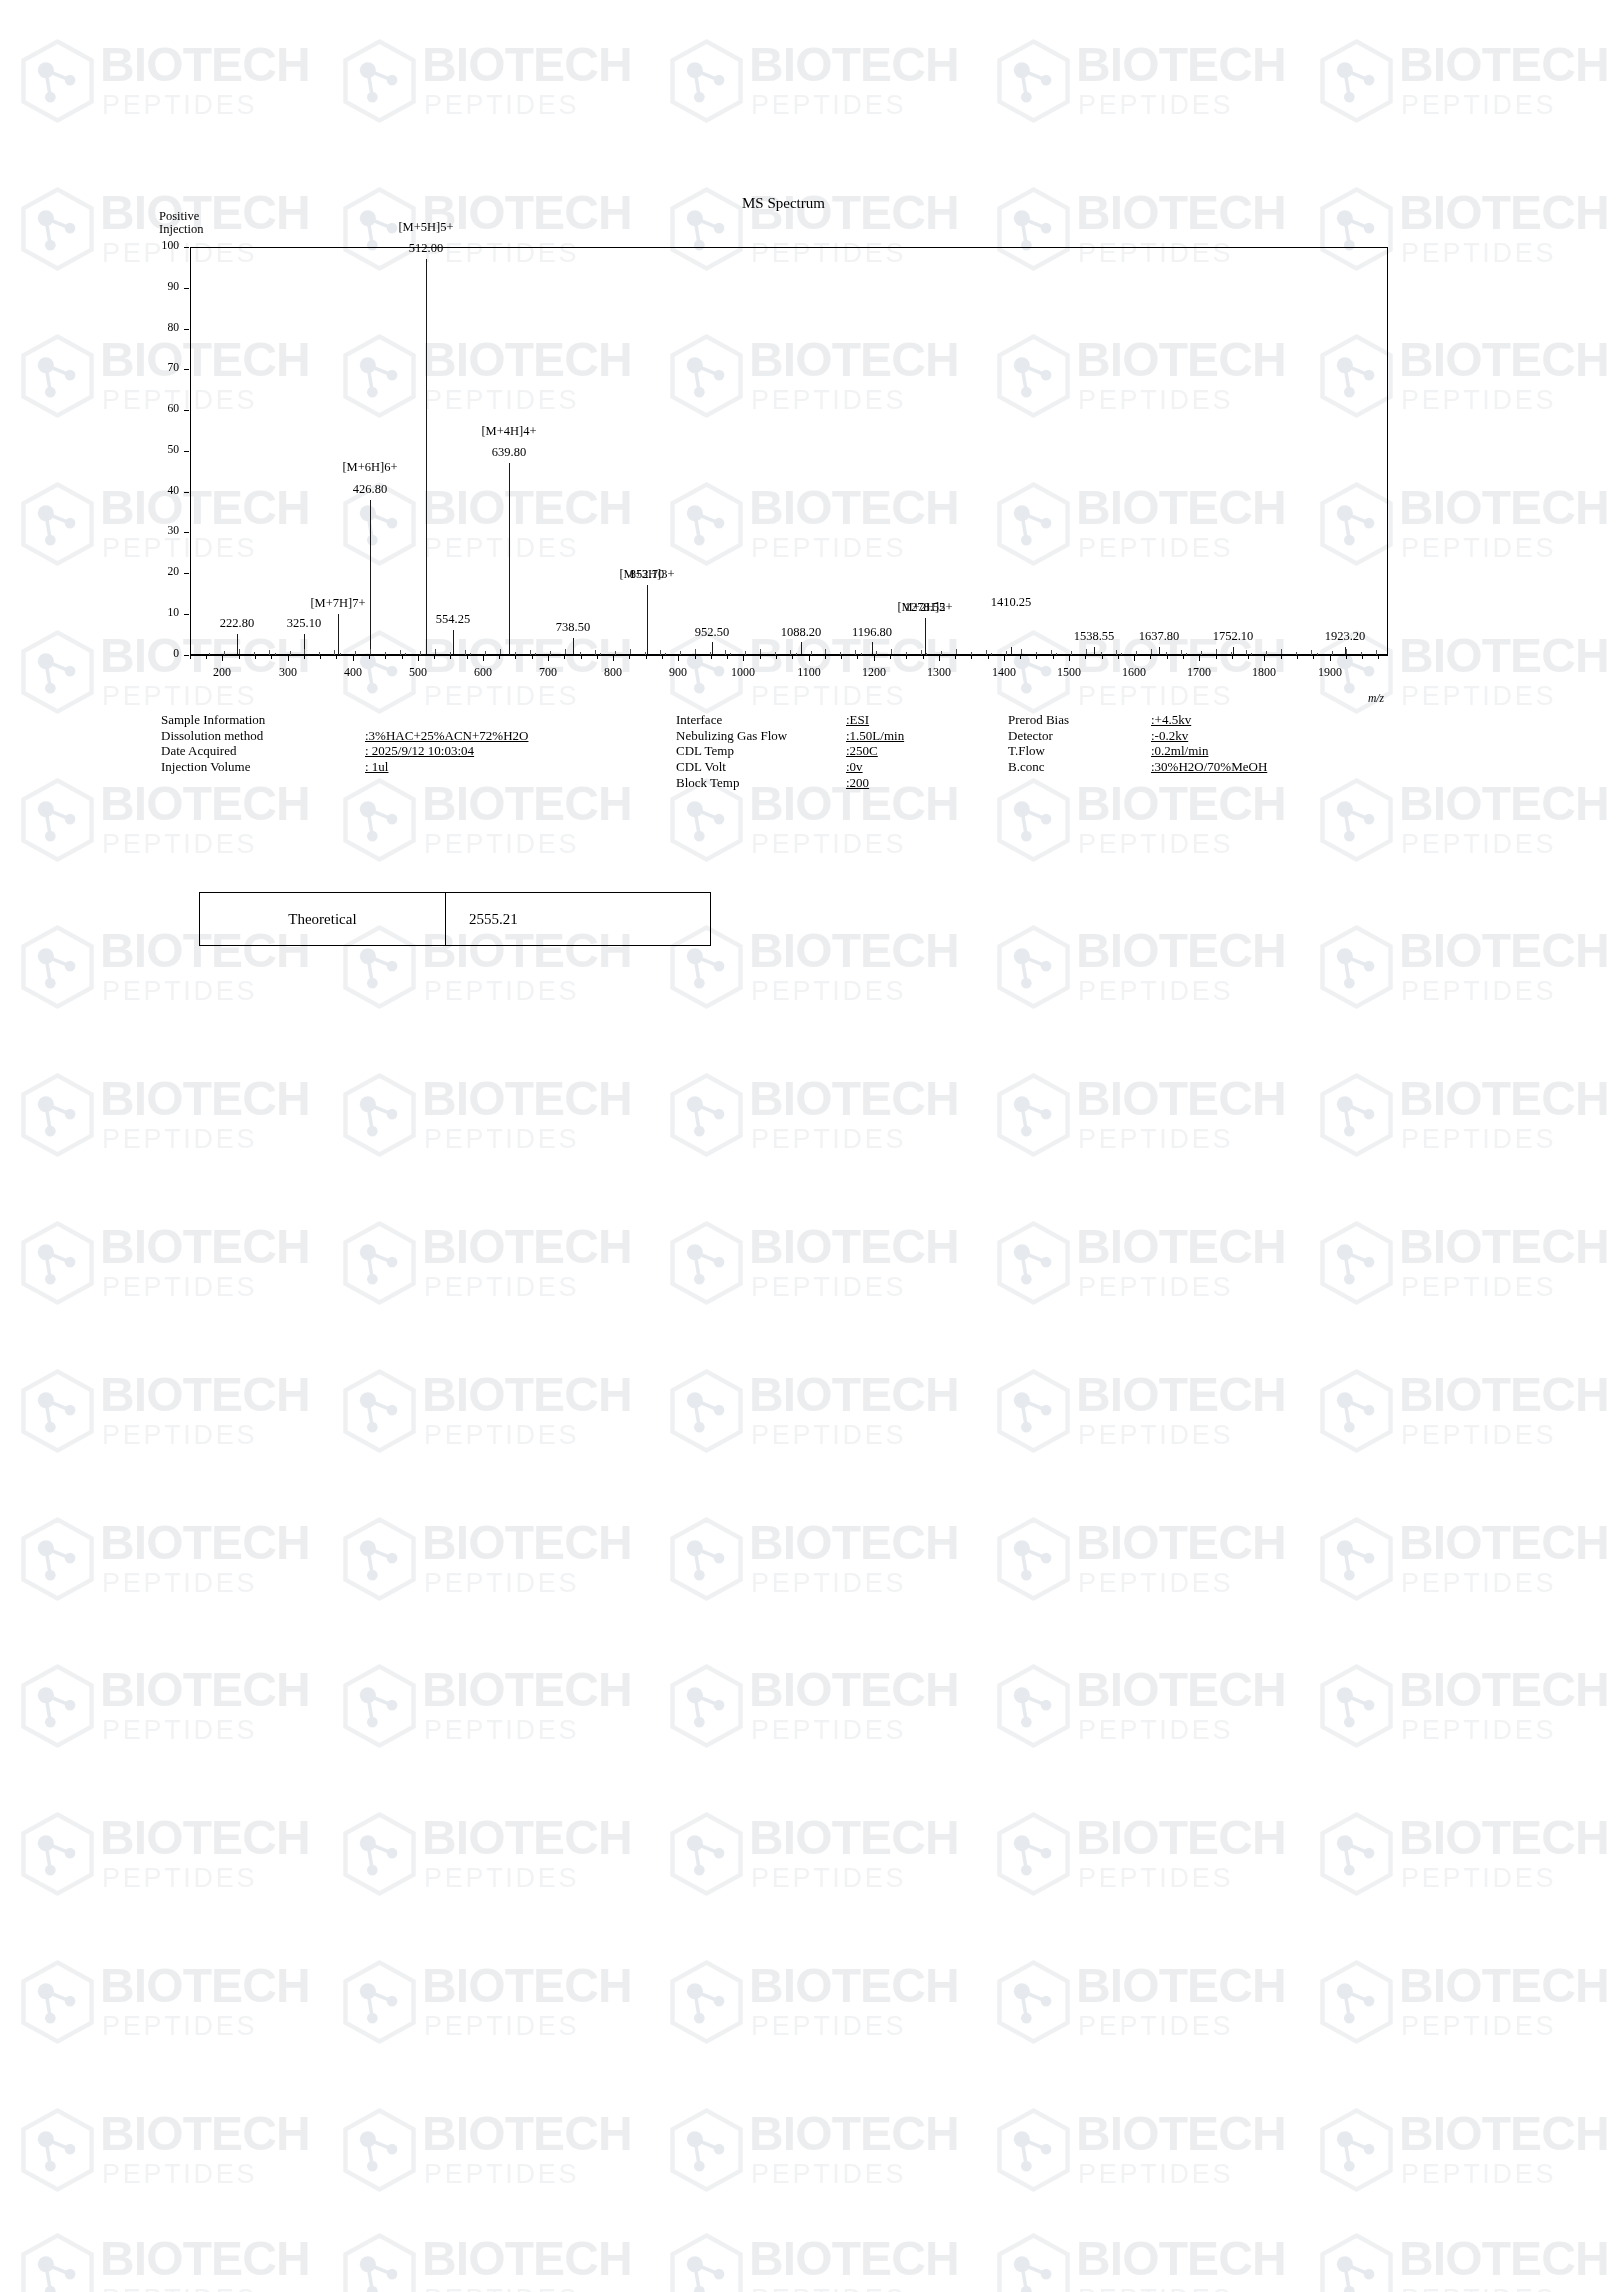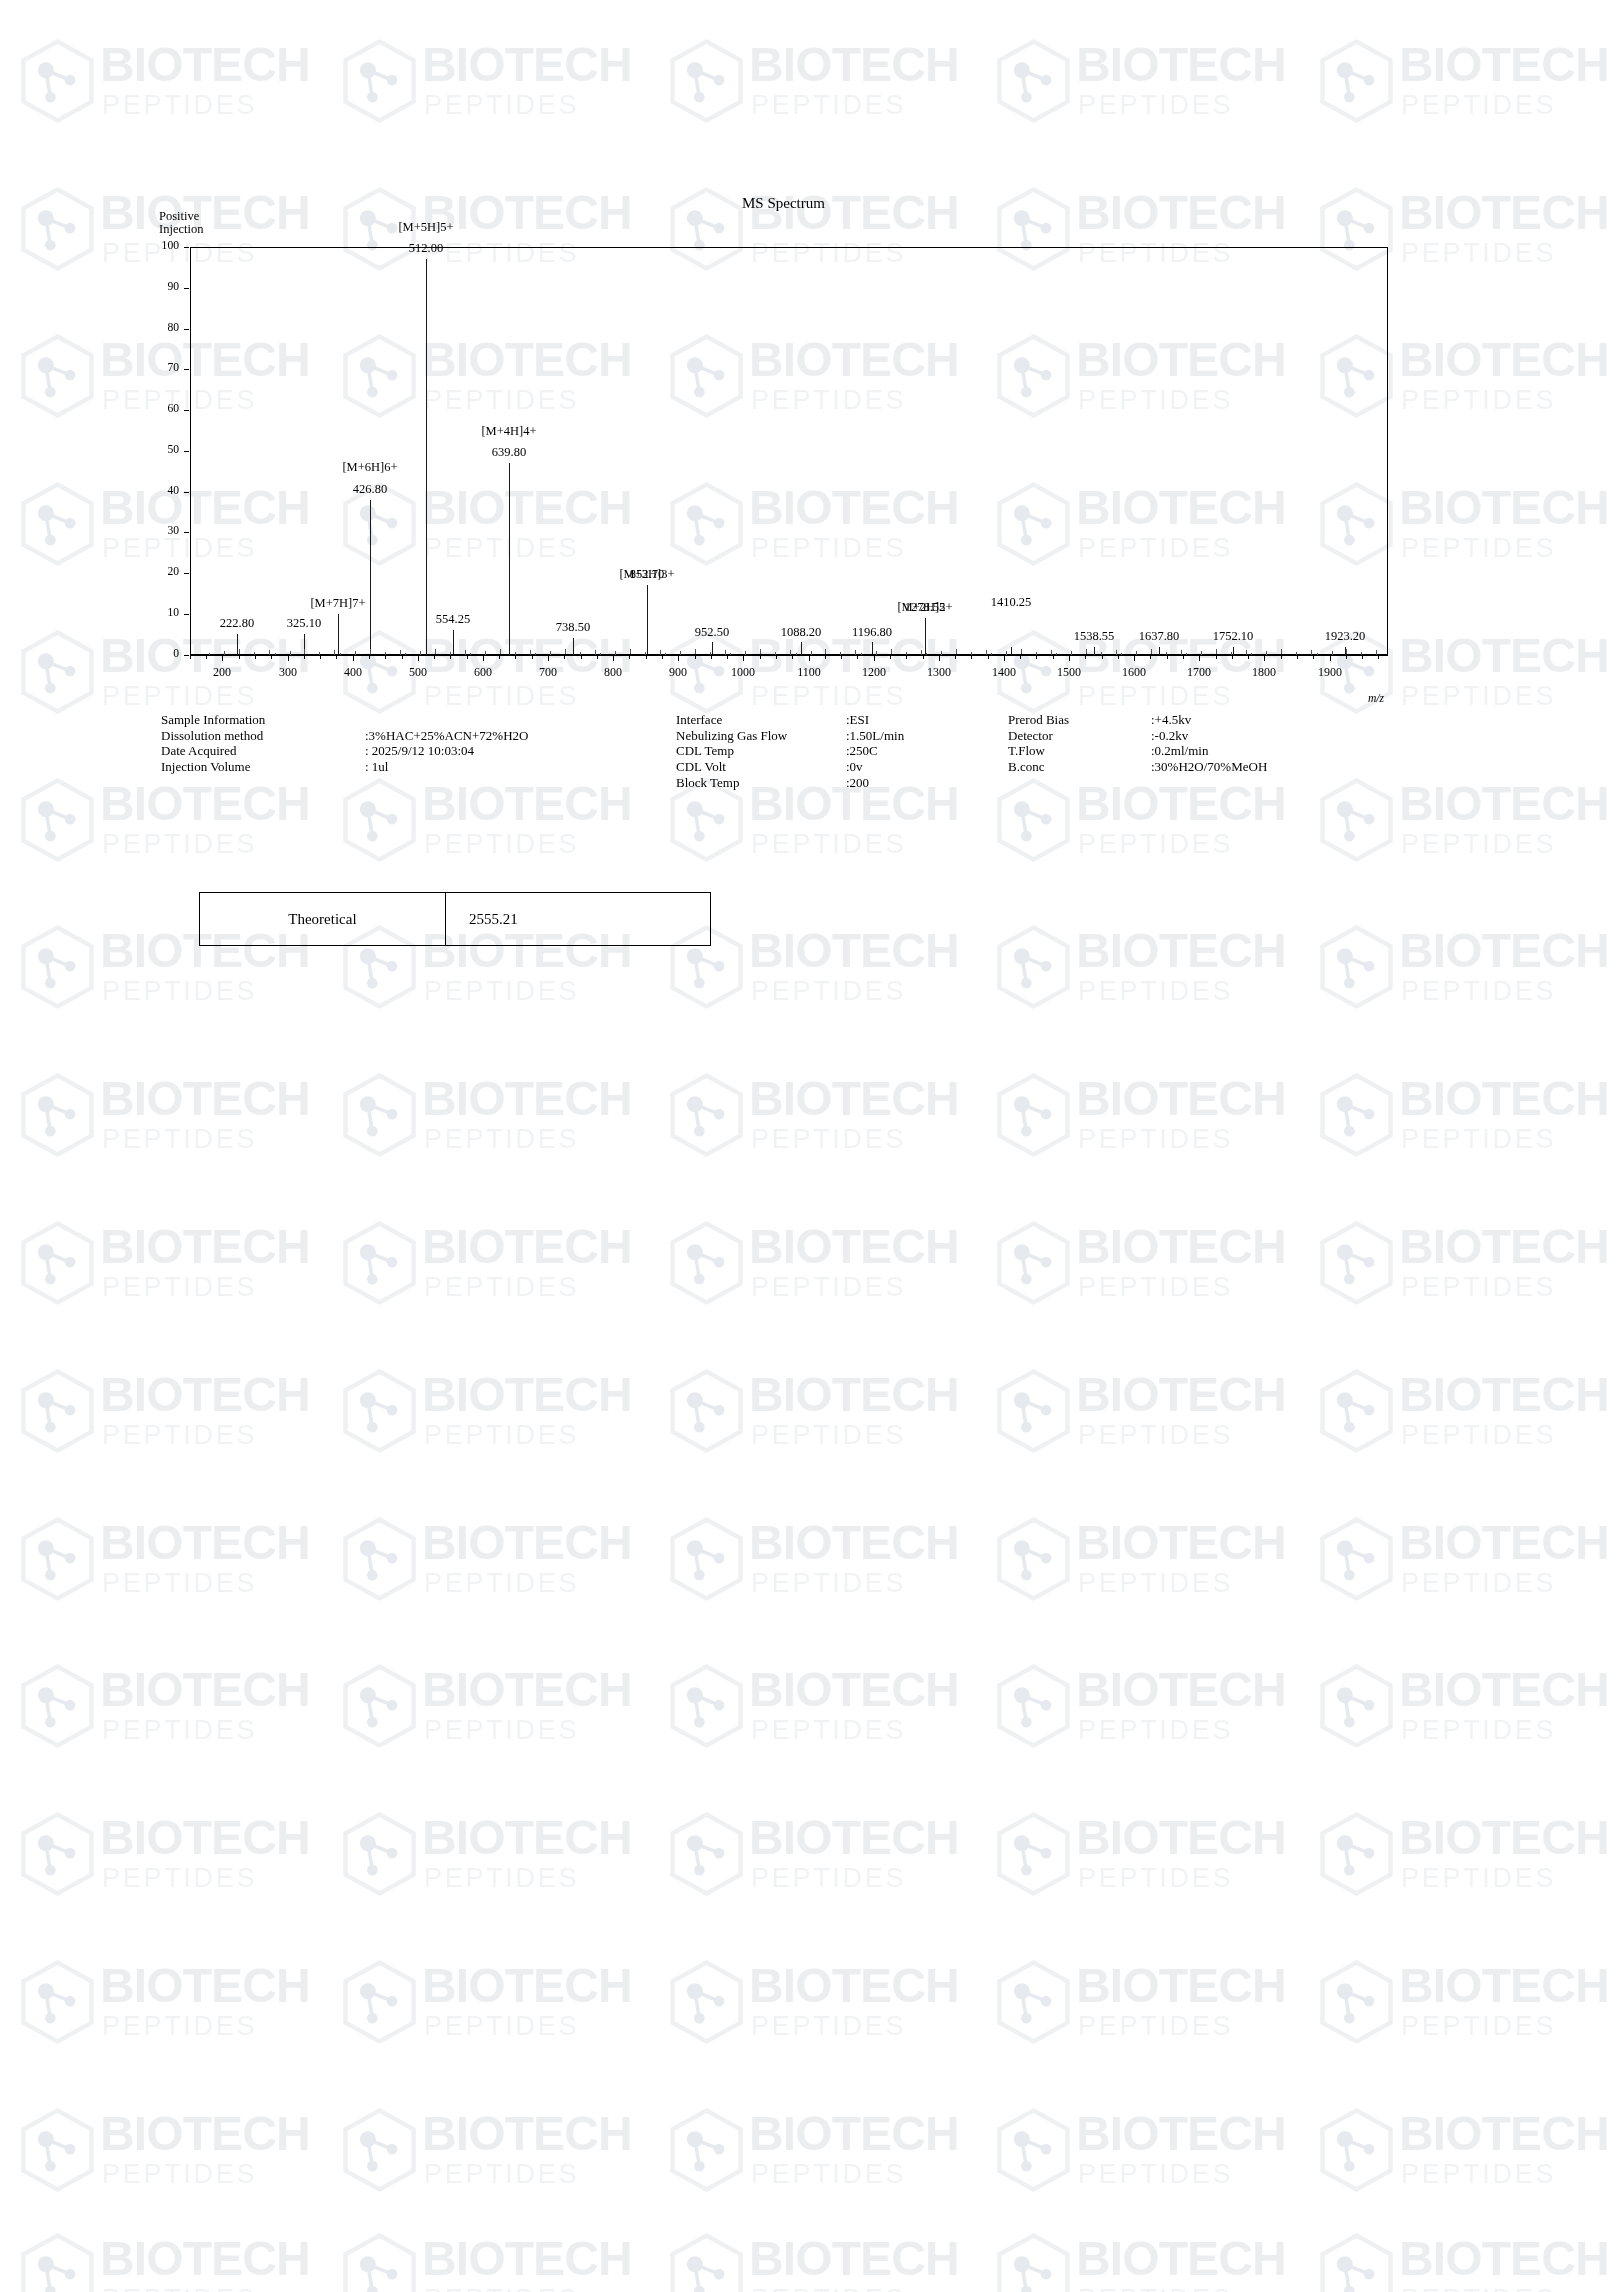--- a/index.html
+++ b/index.html
@@ -168,21 +168,21 @@
   }
   .info-col {
     position: absolute;
     top: 0;
   }
   .info-row {
     display: flex;
     white-space: nowrap;
   }
   .info-key { display: inline-block; }
-  .info-val { display: inline-block; }
+  .info-val { display: inline-block; text-decoration: underline; }
   #info-col-1 { left: 161px; }
   #info-col-1 .info-key { width: 204px; }
   #info-col-2 { left: 676px; }
   #info-col-2 .info-key { width: 170px; }
   #info-col-3 { left: 1008px; }
   #info-col-3 .info-key { width: 143px; }
   .info-head { font-size: 13px; }
 
   
   #results-table {

